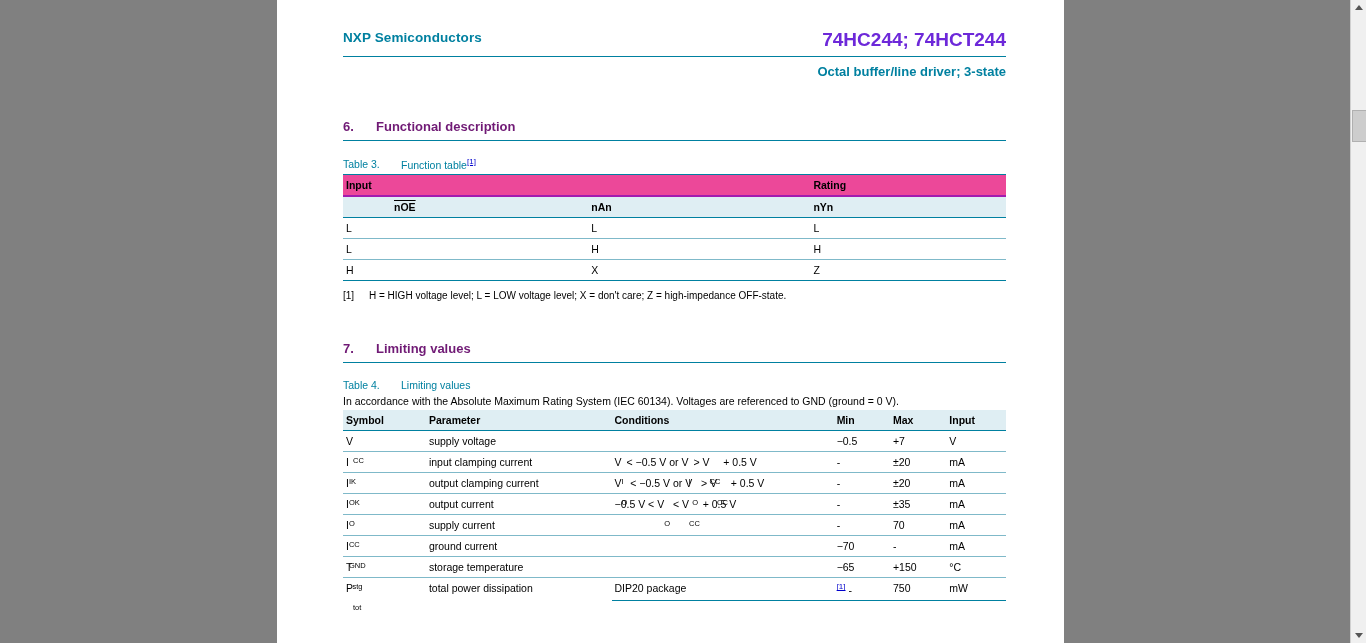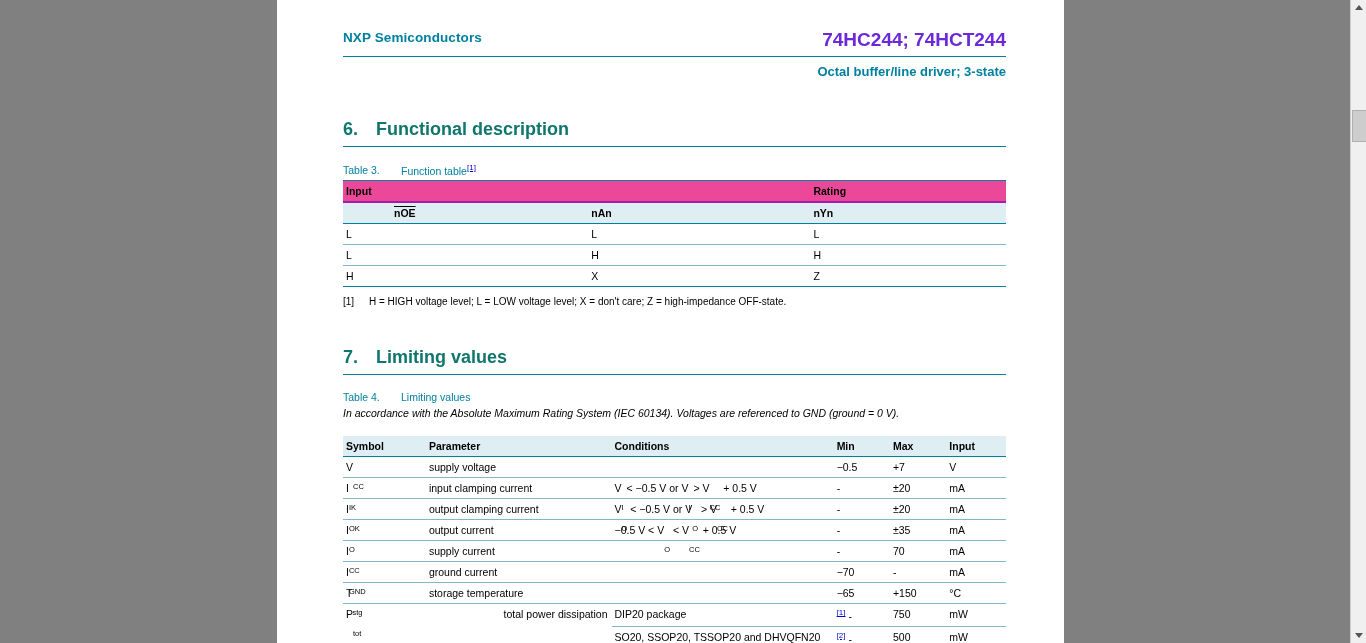--- a/index.html
+++ b/index.html
@@ -61,22 +61,22 @@
   .subtitle {
     color: #0080a0;
     font-size: 13px;
     font-weight: bold;
     text-align: right;
     margin-top: 7px;
   }
 
   
   .section-heading {
-    color: #0f766e;
-    font-size: 18px;
+    color: #701a75;
+    font-size: 13px;
     font-weight: bold;
     margin-top: 40px;
     margin-bottom: 6px;
   }
   .section-heading .num {
     display: inline-block;
     width: 33px;
   }
   .section-rule {
     border-bottom: 1.5px solid #0080a0;
@@ -87,23 +87,22 @@
   .table-caption {
     color: #0080a0;
     font-size: 10.5px;
     font-weight: normal;
     margin-bottom: 4px;
   }
   .table-caption .cap-num { display: inline-block; width: 58px; }
   .table-caption sup { font-size: 8px; vertical-align: super; }
   .table-note-italic {
     font-size: 10.5px;
-    font-style: italic;
     color: #000;
-    margin-bottom: 17px;
+    margin-bottom: 3px;
   }
 
   
   table.dt {
     width: 100%;
     border-collapse: collapse;
     font-size: 10.5px;
     color: #000;
   }
   table.dt th, table.dt td {
@@ -352,35 +351,27 @@
             <td><span>T</span><sub>stg</sub></td>
             <td>storage temperature</td>
             <td></td>
             <td>−65</td>
             <td>+150</td>
             <td>°C</td>
           </tr>
 
           <tr>
             <td style="border-bottom:none;"><span>P</span><sub>tot</sub></td>
-            <td style="border-bottom:none;text-align:right;">total power dissipation</td>
+            <td style="border-bottom:none;">total power dissipation</td>
             <td>DIP20 package</td>
             <td><sup class="fnref">[1]</sup> <span>-</span></td>
             <td>750</td>
             <td>mW</td>
           </tr>
 
-          <tr>
-            <td></td>
-            <td></td>
-            <td>SO20, SSOP20, TSSOP20 and DHVQFN20 packages</td>
-            <td><sup class="fnref">[2]</sup> <span>-</span></td>
-            <td>500</td>
-            <td>mW</td>
-          </tr>
         </tbody>
       </table>
 
     </div>
   </div>
 
   <div id="scrollbar">
     <div id="scroll-up">
       <div class="arrow-up"></div>
     </div>

